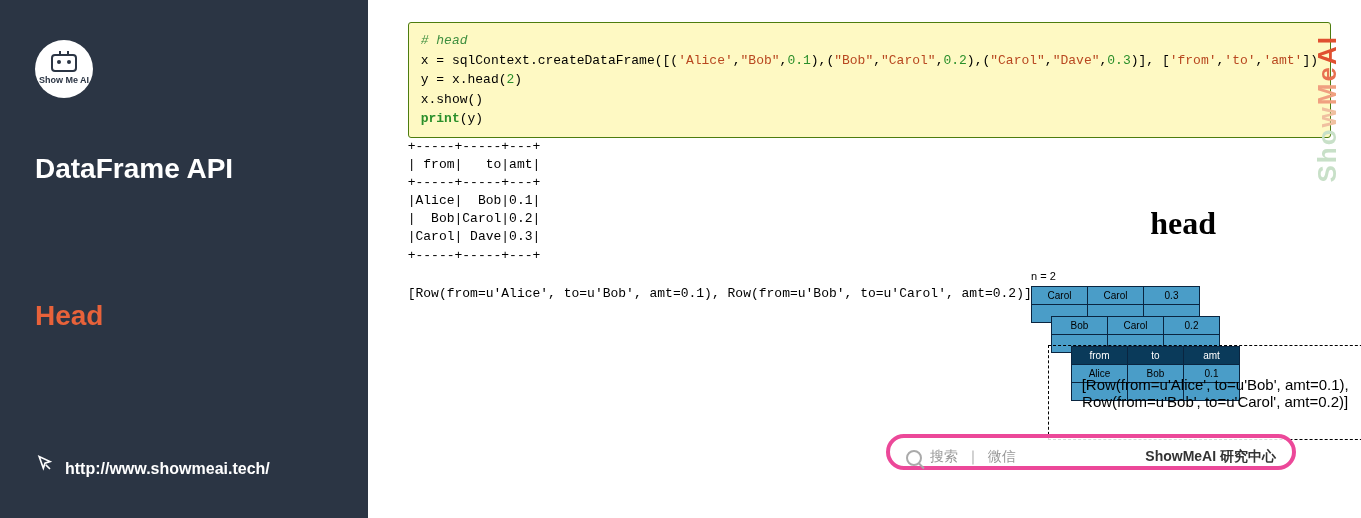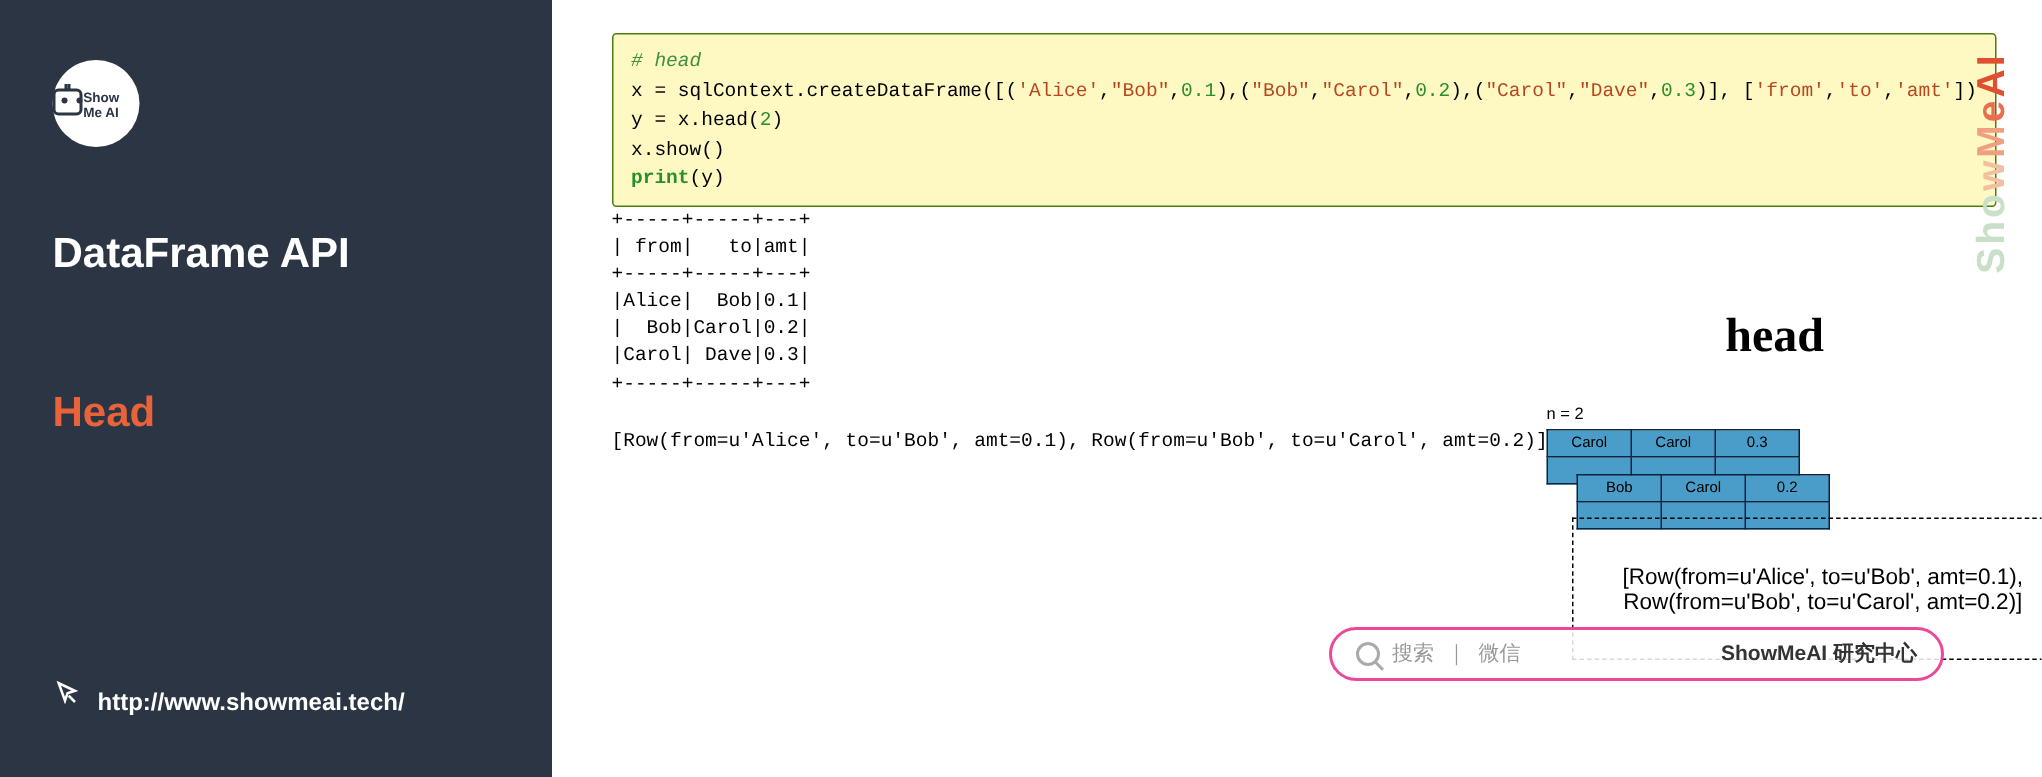--- a/index.html
+++ b/index.html
@@ -1,26 +1,26 @@
 <!DOCTYPE html>
 <html><head>
 <meta charset="utf-8">
 <style>
 * { margin: 0; padding: 0; box-sizing: border-box; }
 body { width: 1361px; height: 518px; font-family: Arial, sans-serif; display: flex; overflow: hidden; position: relative; }
 
 .sidebar { width: 375px; height: 100%; background: #2b3544; padding: 40px 35px; display: flex; flex-direction: column; }
 .logo-wrap { display: flex; flex-direction: column; align-items: flex-start; margin-bottom: 55px; }
-.logo-circle { width: 58px; height: 58px; border-radius: 50%; background: #fff; display: flex; align-items: center; justify-content: center; flex-direction: row; }
+.logo-circle { width: 58px; height: 58px; border-radius: 50%; background: #fff; display: flex; align-items: center; justify-content: center; flex-direction: column; }
 .logo-robot { width: 26px; height: 18px; border: 2px solid #2b3544; border-radius: 4px; position: relative; margin-bottom: 2px; }
 .logo-robot::before { content: ""; position: absolute; top: -5px; left: 6px; width: 2px; height: 4px; background: #2b3544; }
 .logo-robot::after { content: ""; position: absolute; top: -5px; right: 6px; width: 2px; height: 4px; background: #2b3544; }
 .logo-eyes { position: absolute; top: 4px; left: 4px; width: 4px; height: 4px; border-radius: 50%; background: #2b3544; box-shadow: 10px 0 0 #2b3544; }
 .logo-text { font-size: 9px; color: #2b3544; font-weight: bold; padding-top: 1px; }
-.title { color: #fff; font-size: 28px; font-weight: bold; margin-bottom: 74px; }
+.title { color: #fff; font-size: 28px; font-weight: bold; margin-bottom: 115px; }
 .subtitle { color: #e8623a; font-size: 28px; font-weight: bold; }
 .footer-link { color: #fff; font-size: 16px; font-weight: bold; margin-top: auto; display: flex; align-items: flex-end; gap: 10px; }
 .cursor-icon svg { width: 20px; height: 20px; fill: none; stroke: #fff; stroke-width: 2; }
 
 .content { flex: 1; background: #fff; padding: 22px 30px 15px 40px; position: relative; }
 .code-block { background: #fef9c3; border: 1px solid #4d7c0f; border-radius: 3px; padding: 8px 12px; font-family: 'Courier New', monospace; font-size: 13px; line-height: 1.5; white-space: pre; }
 .c-comment { color: #3f8f3f; font-style: italic; }
 .c-str { color: #b8471f; }
 .c-num { color: #2a8f2a; }
 .c-kw { color: #2a8f2a; font-weight: bold; }
@@ -34,21 +34,21 @@
 .n-label { font-size: 11px; margin-bottom: 4px; }
 .tbl-stack { position: relative; height: 150px; }
 .tbl { position: absolute; border-collapse: collapse; font-size: 10px; }
 .tbl td, .tbl th { border: 1.5px solid #0a2540; text-align: center; padding: 3px 0; }
 .tbl th { background: #0a3a5a; color: #fff; font-weight: normal; width: 56px; }
 .tbl td { background: #4a9dc8; width: 56px; }
 .tbl1 { left: 0; top: 0; } .tbl2 { left: 20px; top: 30px; } .tbl3 { left: 40px; top: 60px; }
 
 .dashed-box { position: absolute; left: 680px; top: 345px; width: 335px; height: 95px; border: 1.5px dashed #000; display: flex; align-items: center; justify-content: center; font-size: 15px; text-align: center; padding: 10px; }
 
-.search-bar { position: absolute; bottom: 64px; right: 65px; width: 410px; height: 36px; border: 2px solid #ec4899; border-radius: 18px; background: rgba(255,255,255,0.85); display: flex; align-items: center; padding: 0 16px; font-size: 14px; color: #999; gap: 8px; }
+.search-bar { position: absolute; bottom: 48px; right: 65px; width: 410px; height: 36px; border: 4px solid #ec4899; border-radius: 18px; background: rgba(255,255,255,0.85); display: flex; align-items: flex-end; padding: 0 16px; font-size: 14px; color: #999; gap: 8px; }
 .search-icon { width: 16px; height: 16px; border: 2px solid #aaa; border-radius: 50%; position: relative; }
 .search-icon::after { content: ""; position: absolute; width: 7px; height: 2px; background: #aaa; transform: rotate(45deg); bottom: -3px; right: -5px; }
 .search-bold { color: #333; font-weight: bold; }
 </style>
 </head>
 <body>
 
 <div class="sidebar">
   <div class="logo-wrap">
     <div class="logo-circle">
@@ -116,20 +116,39 @@
               <td>Carol</td>
               <td>0.2</td>
             </tr>
         <tr>
               <td>&nbsp;</td>
               <td></td>
               <td></td>
             </tr>
       </tbody>
         </table>
+      <table class="tbl tbl3">
+        <tbody>
+            <tr>
+              <th>from</th>
+              <th>to</th>
+              <th>amt</th>
+            </tr>
+        <tr>
+              <td>Alice</td>
+              <td>Bob</td>
+              <td>0.1</td>
+            </tr>
+        <tr>
+              <td>&nbsp;</td>
+              <td></td>
+              <td></td>
+            </tr>
+      </tbody>
+        </table>
     </div>
   </div>
 
   <div class="dashed-box">
     <span style="white-space:pre-line">[Row(from=u'Alice', to=u'Bob', amt=0.1),
 Row(from=u'Bob', to=u'Carol', amt=0.2)]</span>
   </div>
 
   <div class="search-bar">
     <span class="search-icon"></span>

